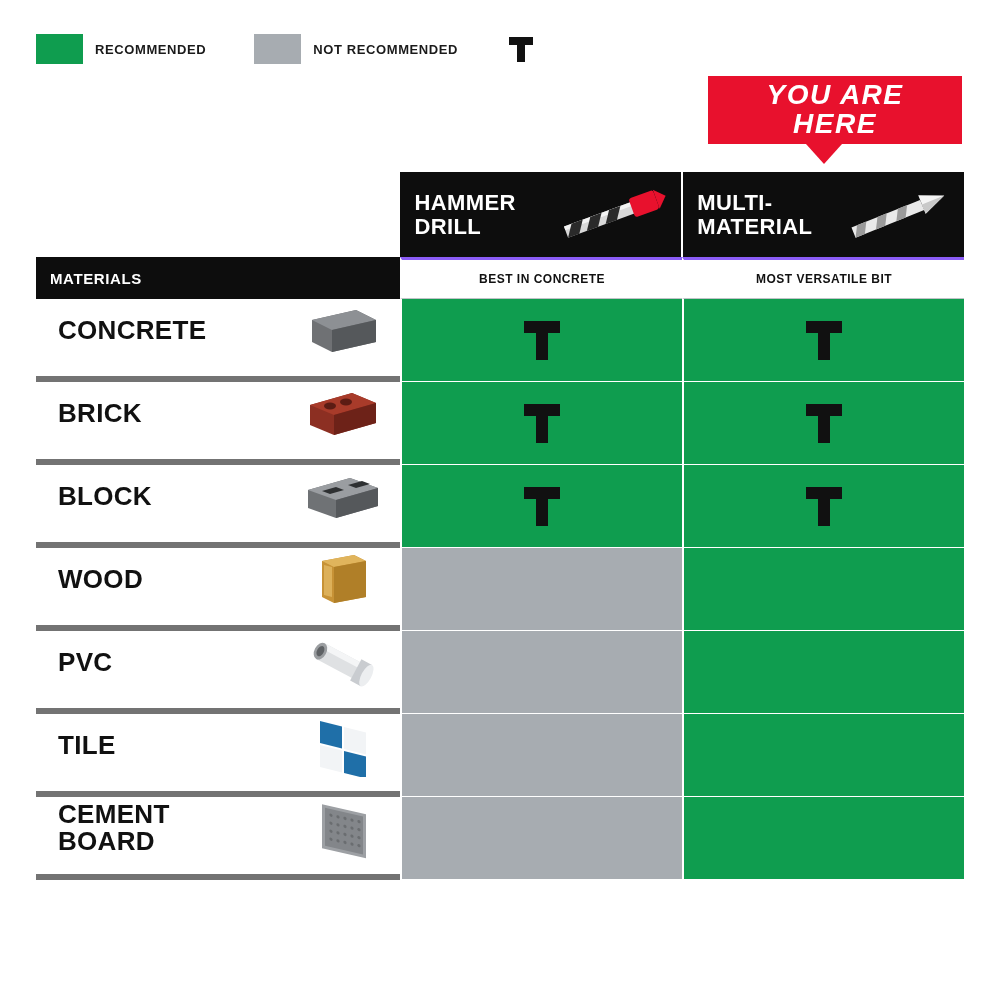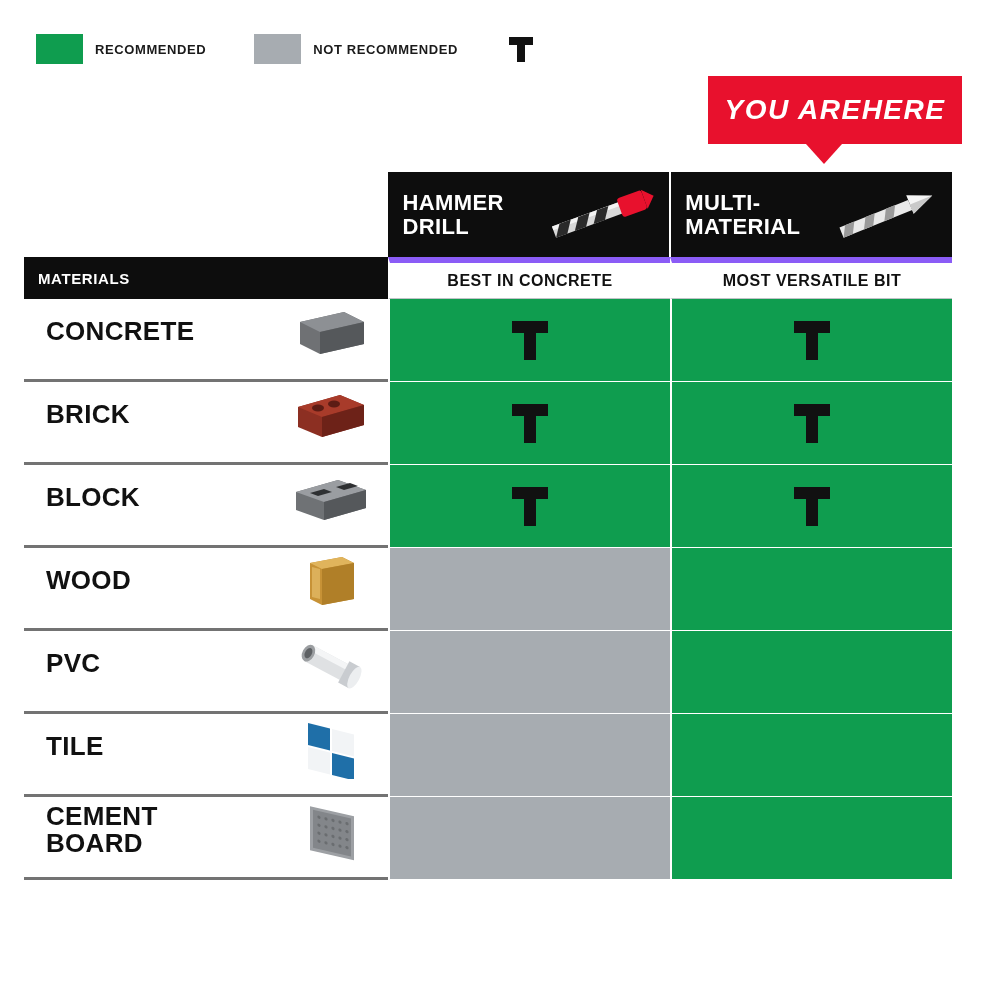--- a/index.html
+++ b/index.html
@@ -60,21 +60,21 @@
 
   
   .you-are-here {
     position: absolute;
     left: 708px;
     top: 76px;
     width: 254px;
     height: 68px;
     background: #e8112d;
     display: flex;
-    flex-direction: row;
+    flex-direction: column;
     align-items: center;
     justify-content: center;
     line-height: 1.02;
   }
   .you-are-here .txt {
     color: #ffffff;
     font-size: 28px;
     font-weight: bold;
     font-style: italic;
     letter-spacing: 1.5px;
@@ -86,21 +86,21 @@
     width: 0;
     height: 0;
     border-left: 18px solid transparent;
     border-right: 18px solid transparent;
     border-top: 20px solid #e8112d;
   }
 
   
   .table {
     position: absolute;
-    left: 24px;
+    left: 36px;
     top: 172px;
     width: 928px;
   }
 
   
   .head-row {
     display: flex;
     height: 85px;
   }
   .head-spacer {
@@ -148,42 +148,42 @@
     align-items: center;
     padding-left: 14px;
     box-sizing: border-box;
     font-size: 15px;
     font-weight: bold;
     letter-spacing: 0.6px;
   }
   .sub-cell {
     width: 282px;
     background: #ffffff;
-    border-top: 6px solid #8b5cf6;
+    border-top: 3px solid #8b5cf6;
     border-bottom: 1px solid #bfc3c7;
     border-left: 2px solid #ffffff;
     box-sizing: border-box;
     display: flex;
     align-items: center;
     justify-content: center;
-    font-size: 16px;
+    font-size: 12px;
     font-weight: bold;
     letter-spacing: 0.5px;
     color: #111111;
   }
 
   
   .row {
     display: flex;
     height: 83px;
   }
   .cell-mat {
     width: 364px;
     box-sizing: border-box;
-    border-bottom: 3px solid #737373;
+    border-bottom: 6px solid #737373;
     display: flex;
     align-items: center;
     justify-content: space-between;
     padding: 0 18px 15px 22px;
     background: #ffffff;
   }
   .mat-name {
     font-size: 26px;
     font-weight: bold;
     letter-spacing: 0.3px;

